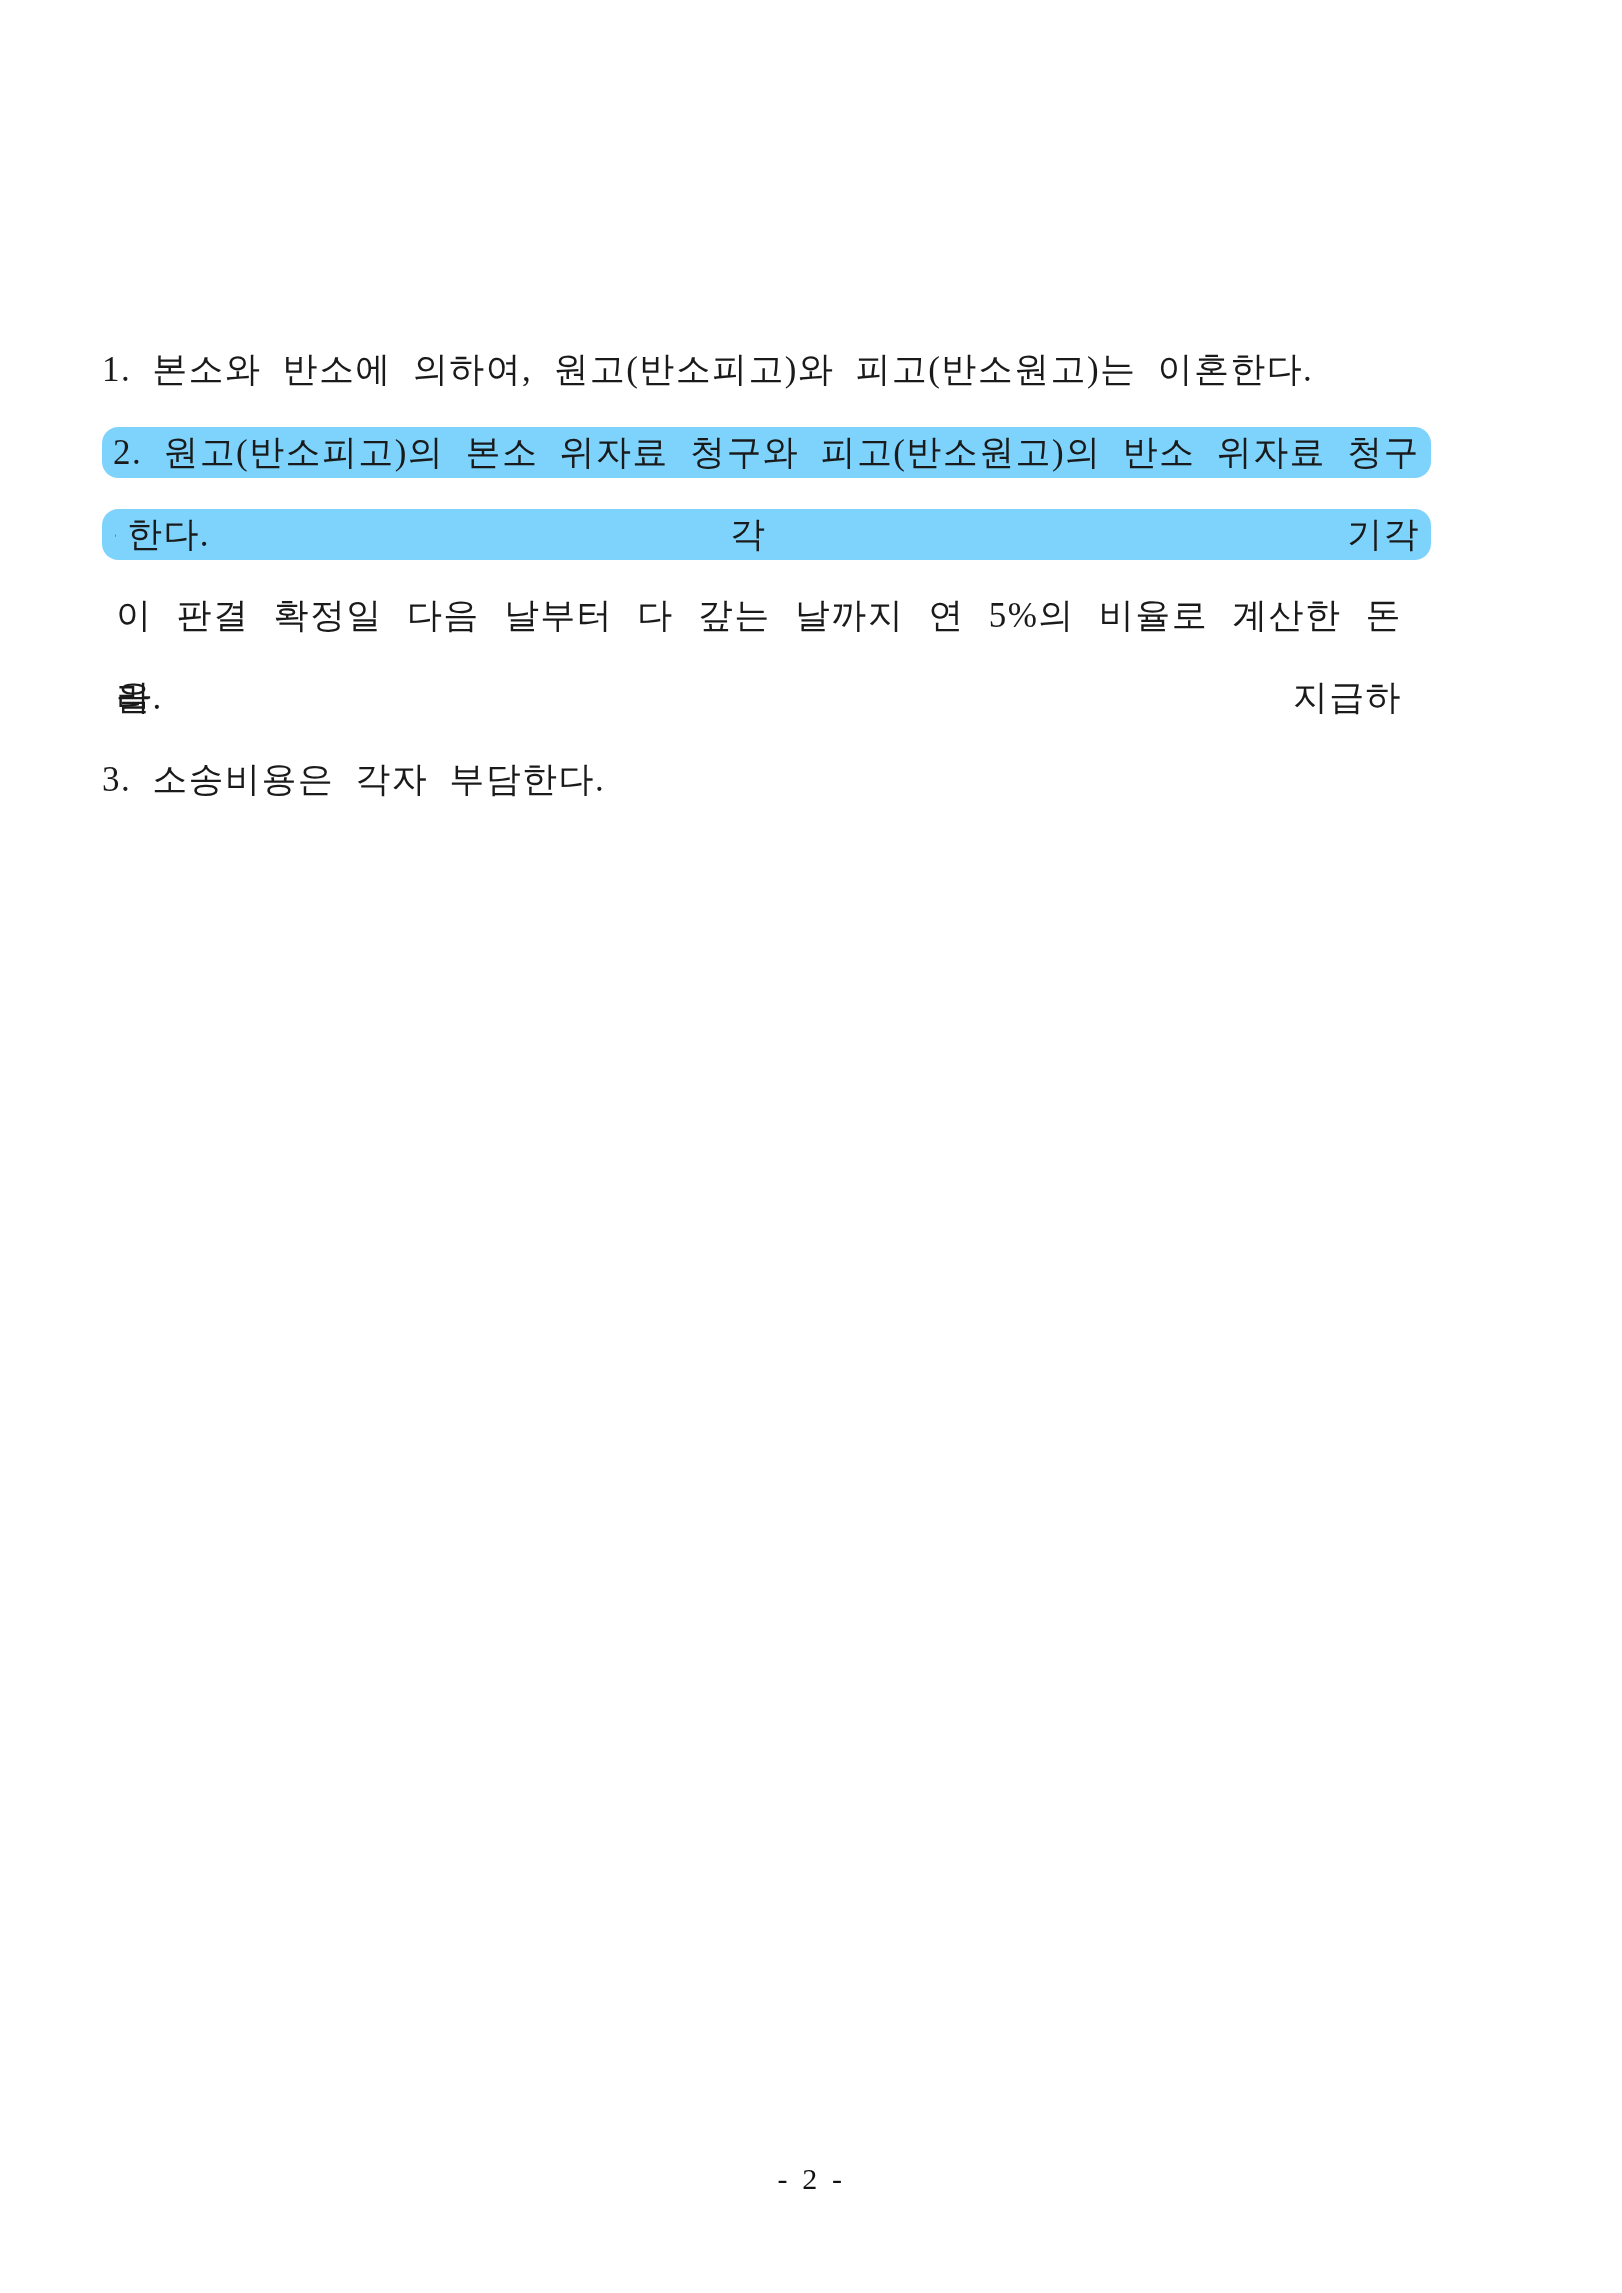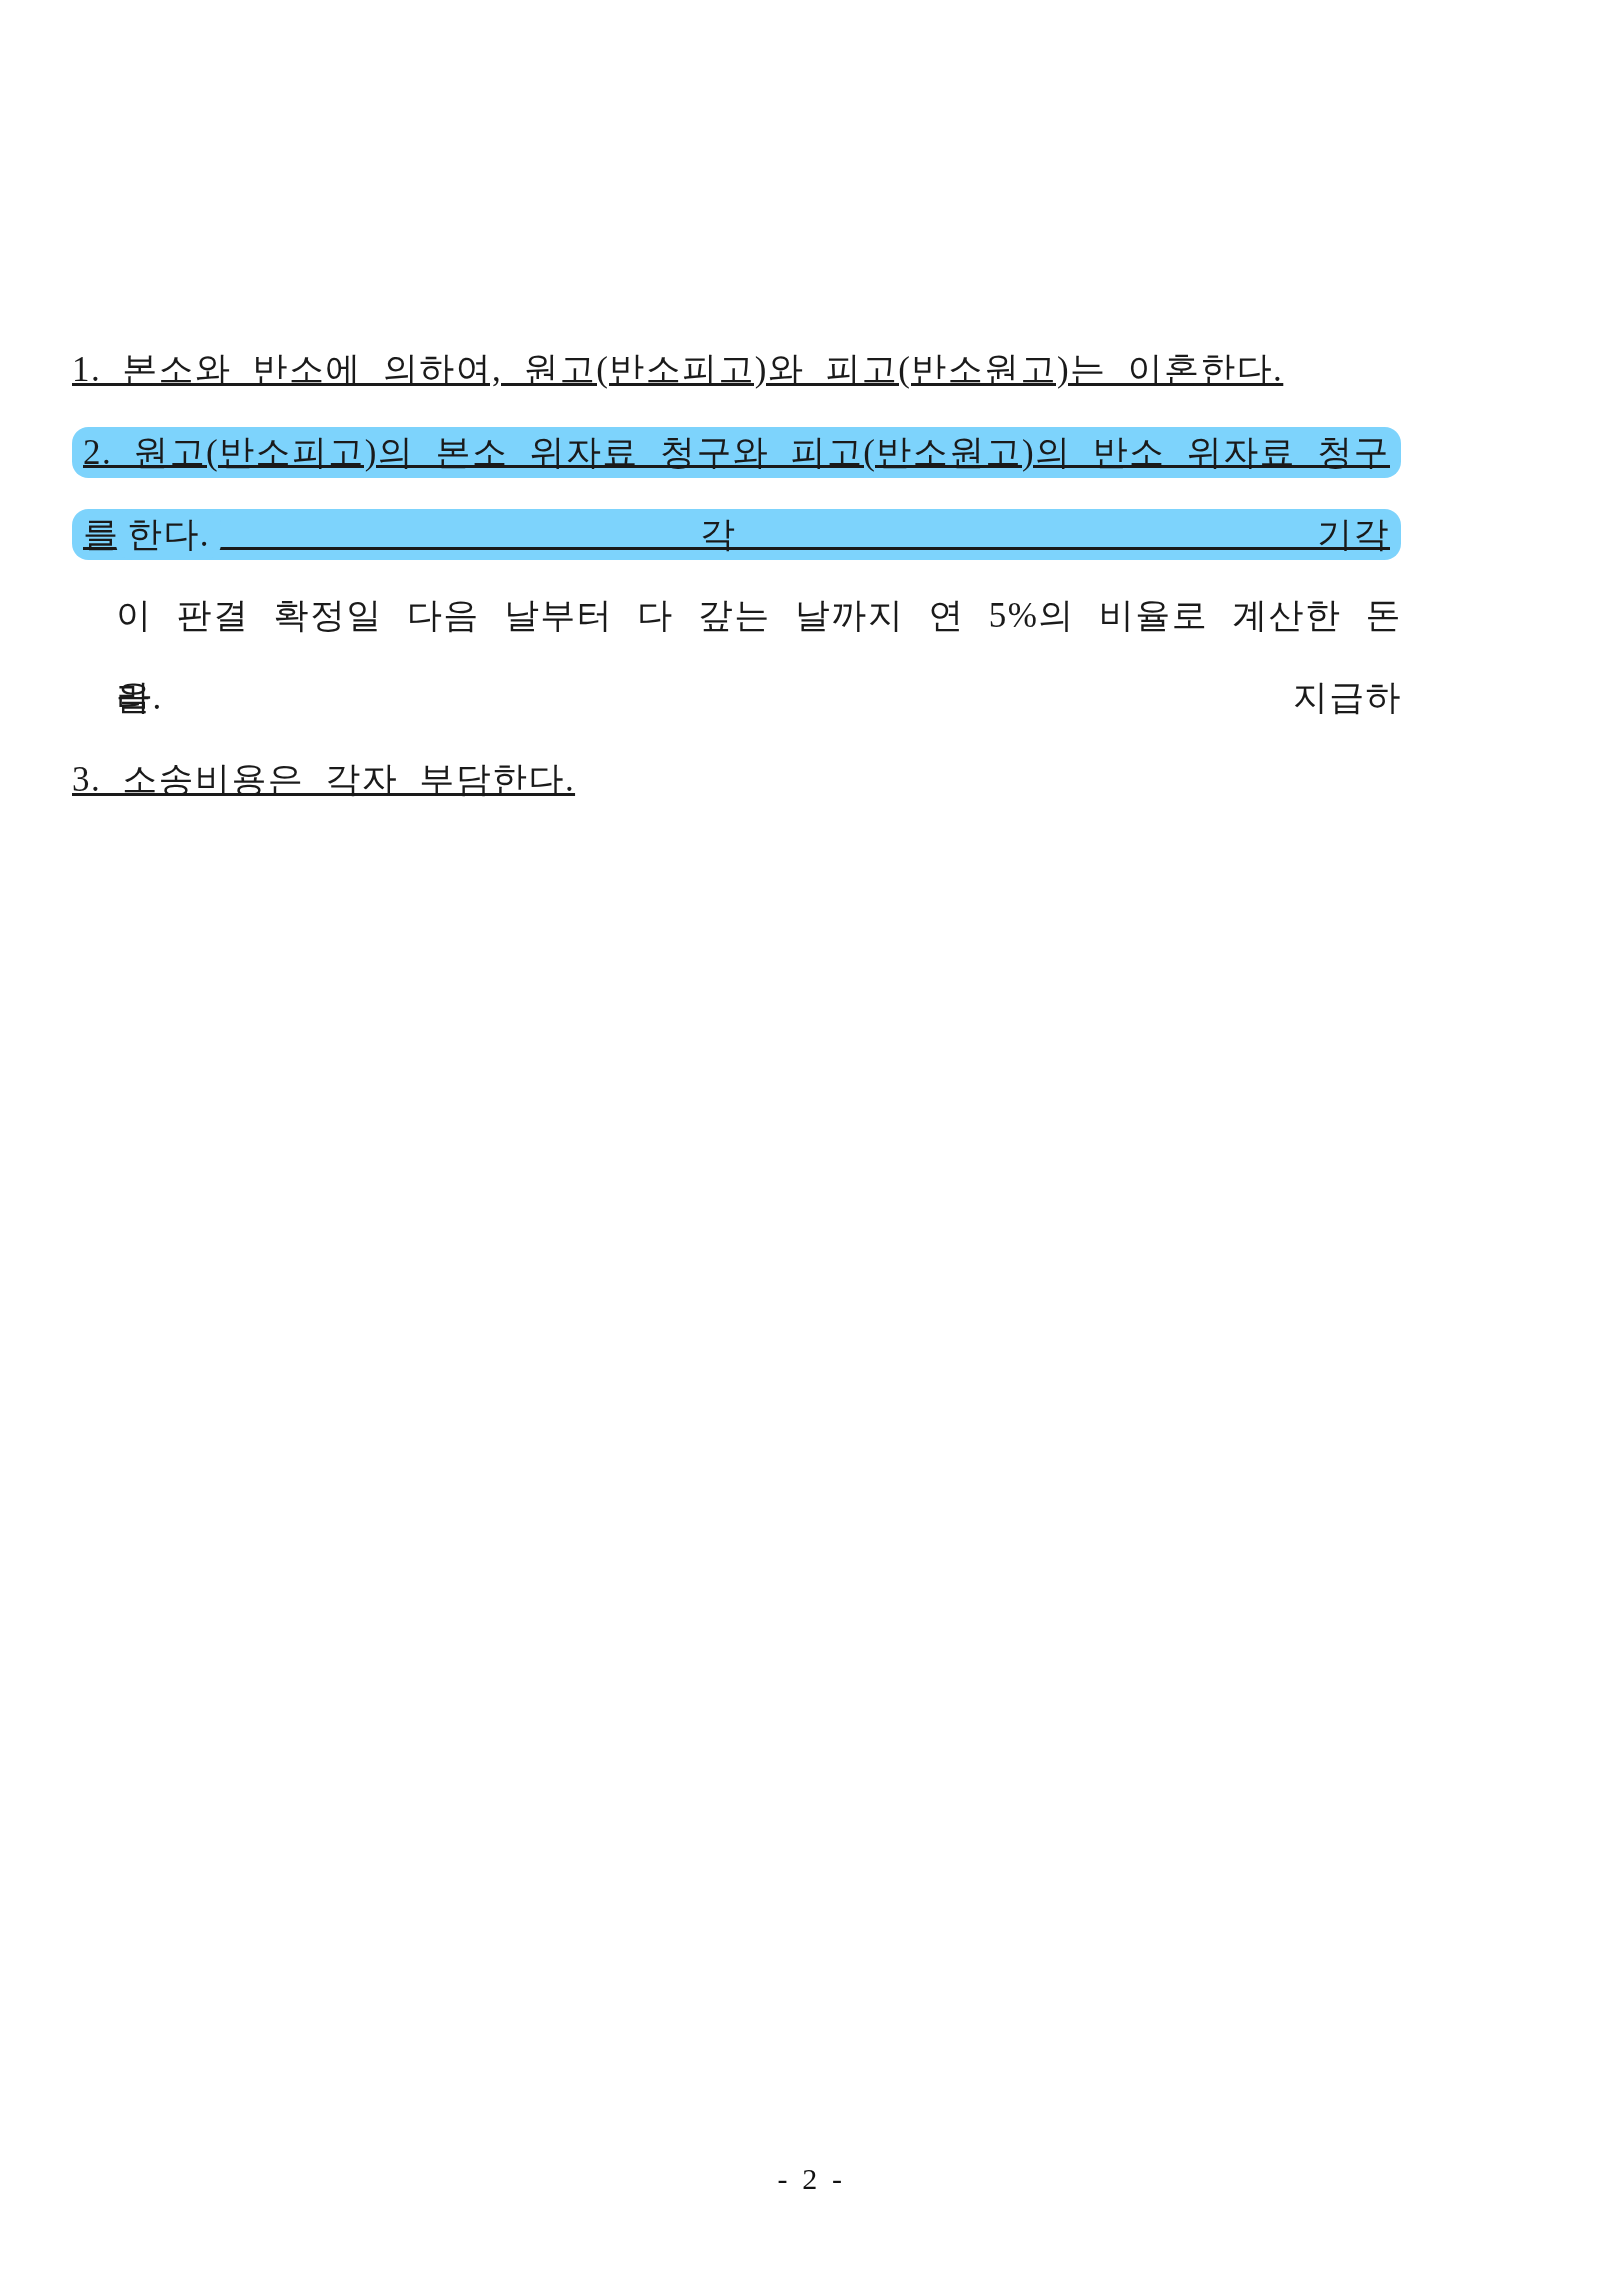--- a/index.html
+++ b/index.html
@@ -38,21 +38,21 @@
   }
   .line {
     position: relative;
     height: 82px;
     line-height: 82px;
     font-size: 35px;
     letter-spacing: 1.4px;
     word-spacing: 11px;
     white-space: nowrap;
   }
-  .line.numbered { margin-left: 72px; width: 1329px; text-decoration: underline; }
+  .line.numbered { margin-left: 102px; width: 1329px; }
   .line.cont     { margin-left: 116px; width: 1286px; }
   .line.justify  {
     white-space: normal;
     text-align: justify;
     text-align-last: justify;
     -moz-text-align-last: justify;
   }
   .seg { vertical-align: baseline; }
   .hl {
     background: #7dd3fc;

